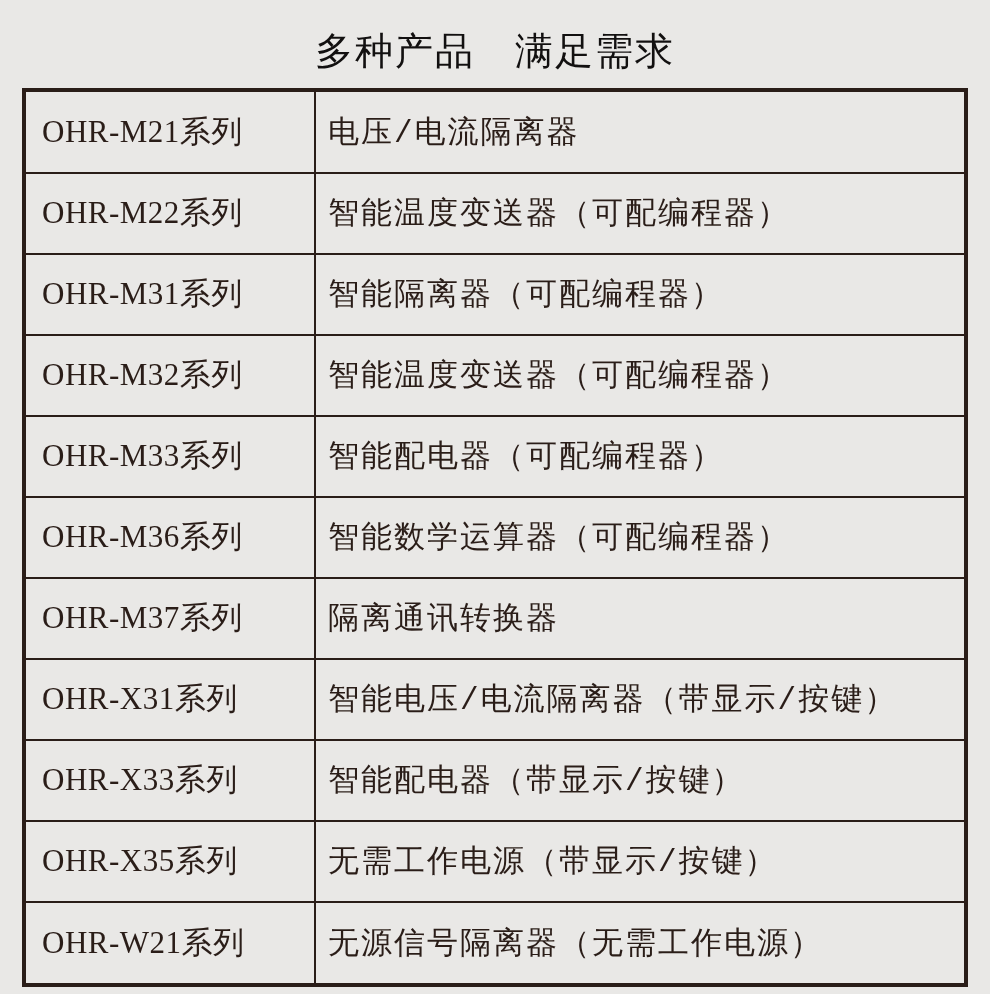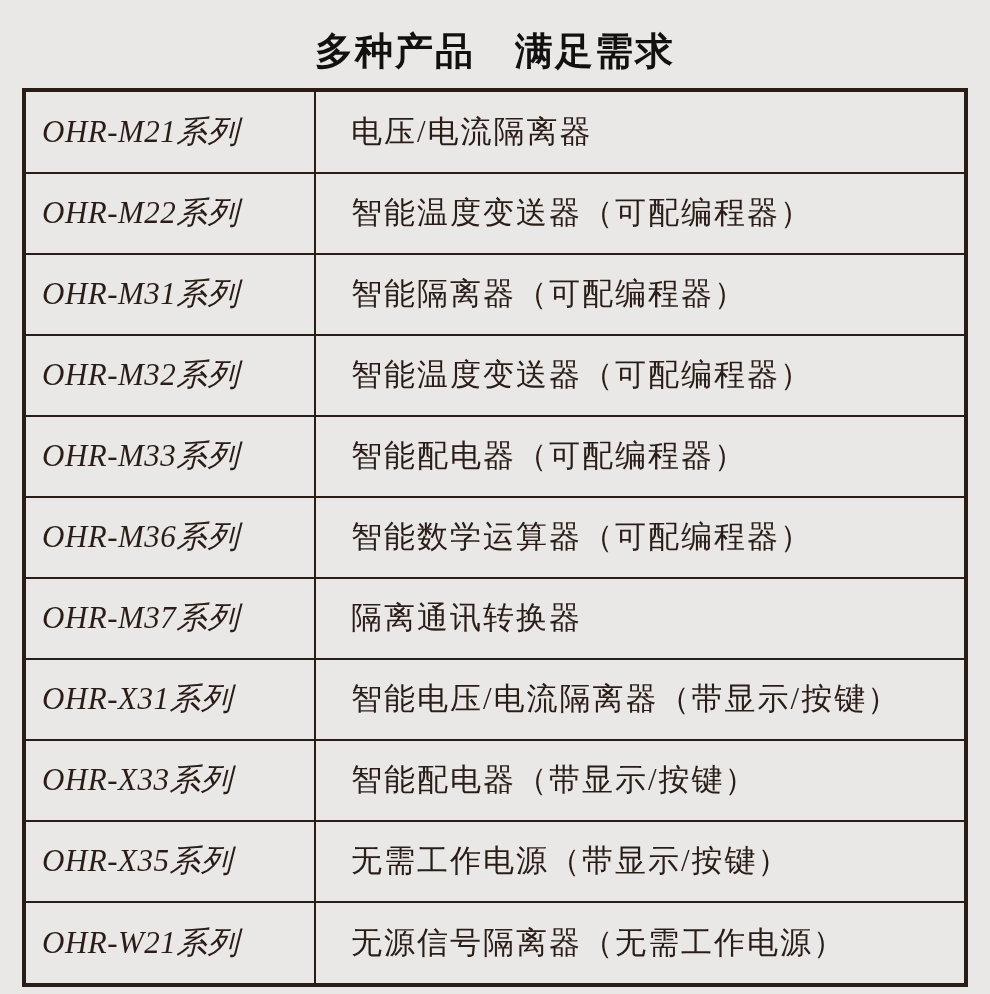--- a/index.html
+++ b/index.html
@@ -16,21 +16,21 @@
     height: 994px;
     background: #e9e8e6;
   }
   .title {
     position: absolute;
     top: 26px;
     left: 0;
     width: 100%;
     text-align: center;
     font-family: "Liberation Sans", "DejaVu Sans", sans-serif;
-    font-weight: bold;
+    font-weight: normal;
     font-size: 38px;
     letter-spacing: 2px;
     color: #121010;
     white-space: pre;
   }
   table.product-table {
     position: absolute;
     left: 22px;
     top: 88px;
     width: 946px;
@@ -47,25 +47,25 @@
     white-space: nowrap;
     overflow: hidden;
   }
   table.product-table {
     border: 4px solid #2a1d18;
   }
   td.series-cell {
     width: 291px;
     padding-left: 16px;
     letter-spacing: 0.5px;
-    font-style: italic;
   }
   td.description-cell {
-    padding-left: 35px;
+    padding-left: 12px;
     letter-spacing: 2px;
+    font-family: Liberation Mono, monospace;
   }
 </style>
 </head>
 <body>
 
 <div class="page">
   <div class="title">多种产品　满足需求</div>
 
   <table class="product-table">
     <tbody>

